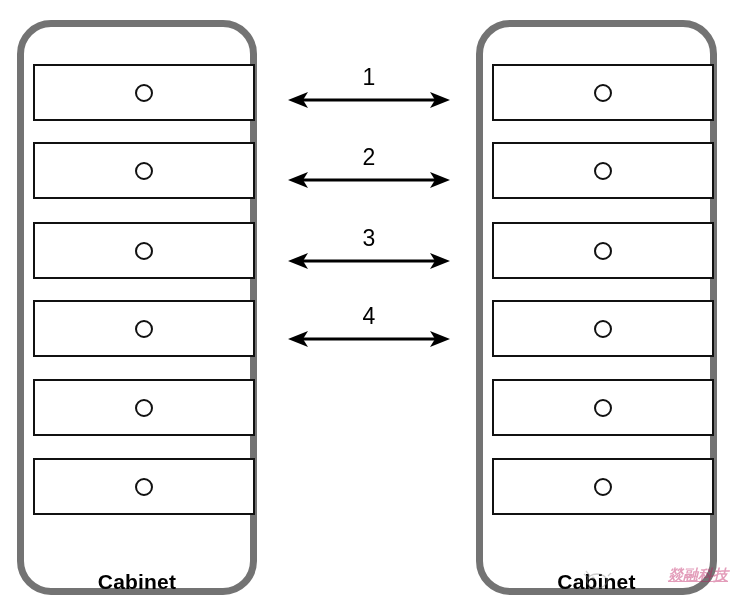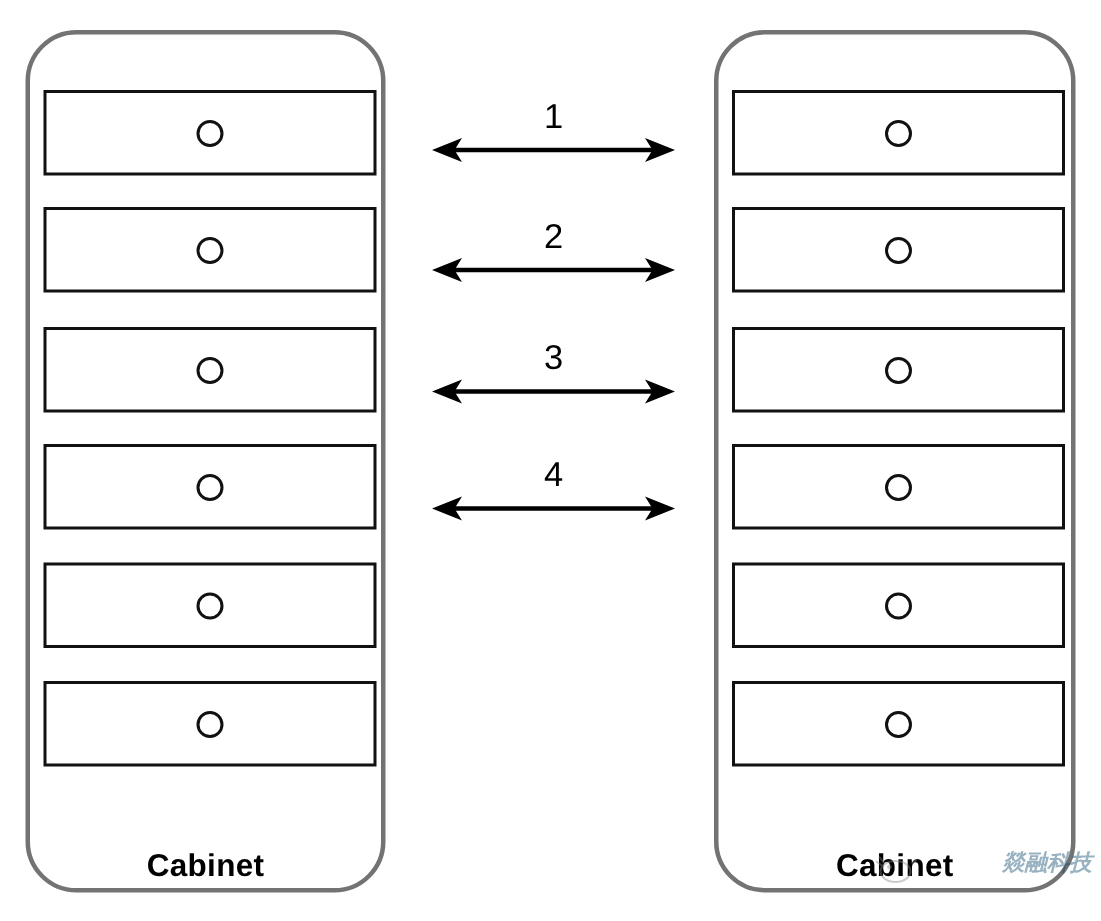--- a/index.html
+++ b/index.html
@@ -18,21 +18,21 @@
   #diagram-root {
     position: absolute;
     left: 0;
     top: 0;
     width: 734px;
     height: 614px;
   }
   .cabinet {
     position: absolute;
     box-sizing: border-box;
-    border: 3px solid #737373;
+    border: 7px solid #737373;
     border-radius: 34px;
     background: #ffffff;
   }
   #cabinet-left  { left: 17px;  top: 20px; width: 240px; height: 575px; }
   #cabinet-right { left: 476px; top: 20px; width: 241px; height: 575px; }
 
   .drawer {
     position: absolute;
     box-sizing: border-box;
     border: 2.5px solid #111111;
@@ -96,23 +96,24 @@
     right: 4px;
     bottom: 2px;
     width: 150px;
     height: 48px;
     opacity: 0.42;
     pointer-events: none;
   }
   .wm-line {
     position: absolute;
     right: 2px;
-    color: #0c4a6e;
+    color: #be185d;
     font-family: "DejaVu Sans", sans-serif;
     white-space: nowrap;
+    text-decoration: underline;
   }
   #wm-brand { top: 2px;  font-size: 15px; font-weight: bold; font-style: italic; }
   #wm-site  { top: 24px; font-size: 14px; }
   #wm-bird  { position: absolute; left: 0px; top: 4px; width: 34px; height: 22px; }
 </style>
 </head>
 <body>
 
 <div id="diagram-root">
 

